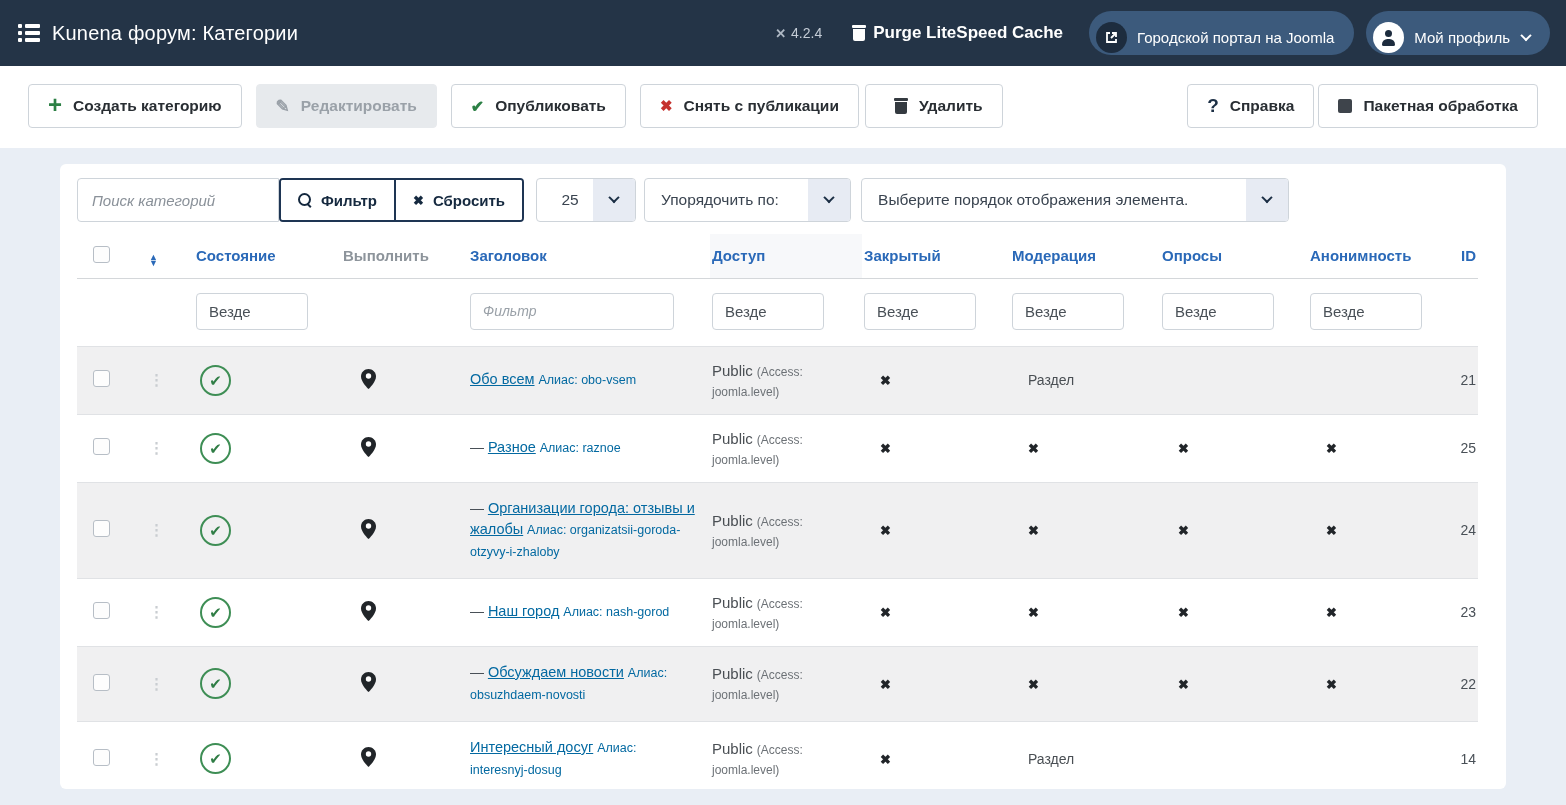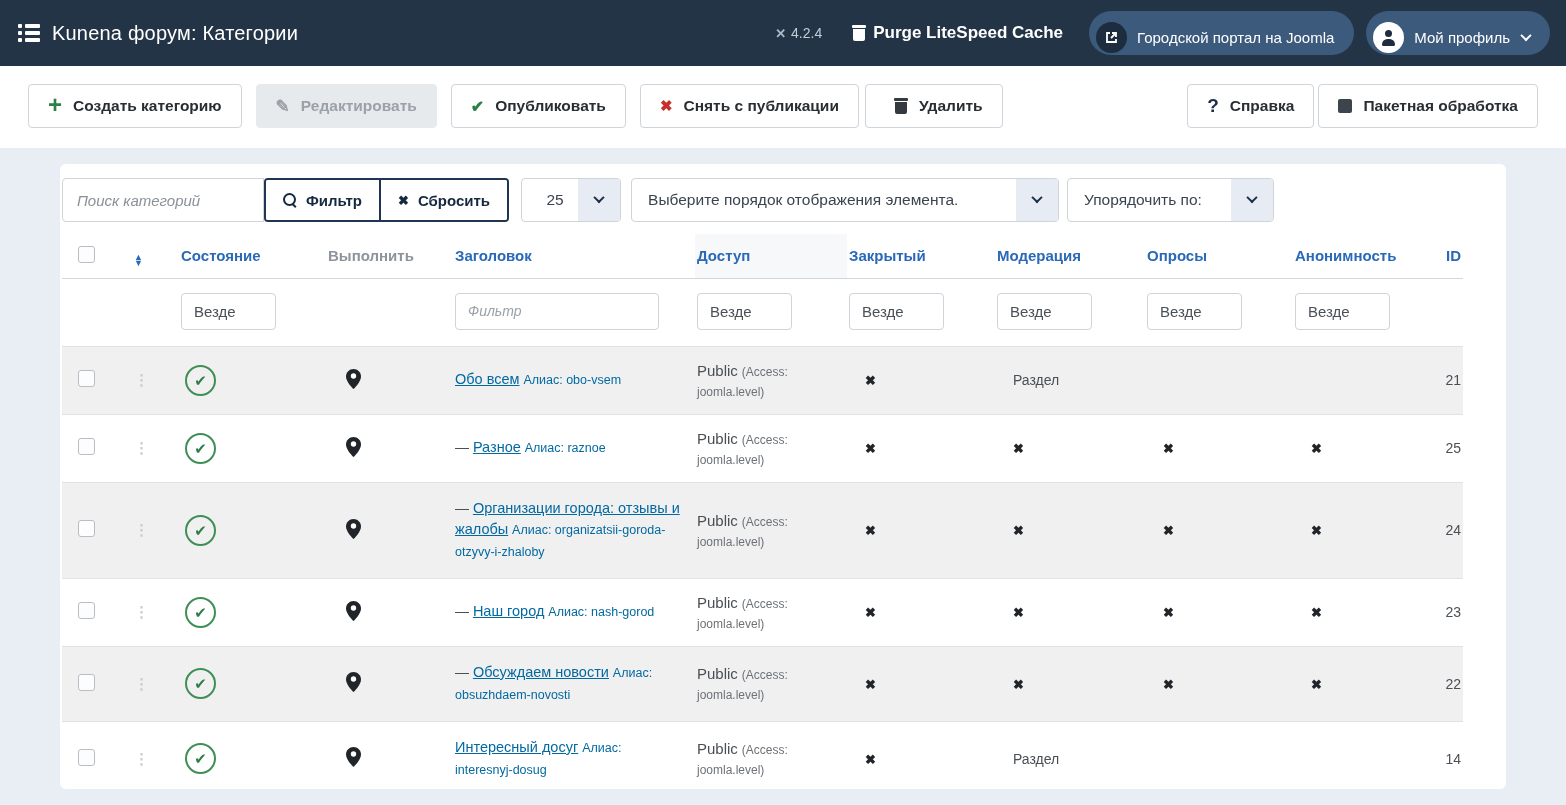--- a/index.html
+++ b/index.html
@@ -42,21 +42,21 @@
   .btn.disabled { background:#e7eaed; border-color:#e7eaed; color:#9aa1a8; cursor:default; }
   .ic-plus { color:#2c8045; font-size:24px; font-weight:700; line-height:1; margin-top:-3px; }
   .ic-check { color:#2c8045; font-size:16px; }
   .ic-x { color:#c5302c; font-size:15px; }
   .ic-pencil { font-size:17px; color:#9aa1a8; }
   .ic-question { color:#1c2f45; font-size:19px; font-weight:700; }
   .ic-square { width:14px; height:14px; background:#3e444b; border-radius:2px; }
 
   
   .page { padding:16px 60px 0; }
-  .card { background:#fff; border-radius:6px; padding:14px 2px 0; height:625px; overflow:hidden; }
+  .card { background:#fff; border-radius:6px; padding:14px 17px 0; height:625px; overflow:hidden; }
 
   
   .filterbar { display:flex; align-items:stretch; margin-bottom:12px; }
   .search-input { width:202px; height:44px; border:1px solid #ced4da; border-radius:4px 0 0 4px; padding:0 14px; font-size:15px; font-family:inherit; color:#495057; }
   .search-input::placeholder { color:#8a9199; font-style:italic; }
   .fgroup { display:flex; border:2px solid #1e3553; border-radius:4px; overflow:hidden; background:#fff; }
   .fgroup-btn { display:flex; align-items:center; gap:9px; padding:0 17px; background:#fff; border:none; font-size:15px; font-weight:700; color:#15293f; cursor:pointer; font-family:inherit; }
   .fgroup-btn + .fgroup-btn { border-left:2px solid #1e3553; }
   .mag { position:relative; width:14px; height:14px; }
   .mag::before { content:""; position:absolute; top:0; left:0; width:9px; height:9px; border:2px solid #15293f; border-radius:50%; }
@@ -73,21 +73,21 @@
   .sel-sort .sel-label { flex:1; }
 
   
   table.cats { border-collapse:collapse; table-layout:fixed; width:1401px; }
   th, td { text-align:left; vertical-align:middle; padding:0 14px 0 2px; }
   .head-row th { height:44px; border-bottom:1px solid #d4d7da; font-size:15px; font-weight:700; white-space:nowrap; }
   .head-row .th-link { color:#2a69b8; text-decoration:none; cursor:pointer; }
   .head-row .th-muted { color:#8d949b; }
   .head-row th.hl { background:#f7f8fa; }
   .filter-cells td { padding-top:14px; padding-bottom:16px; }
-  .fsel { width:95px; height:37px; border:1px solid #ced4da; border-radius:4px; display:flex; align-items:center; padding:0 12px; font-size:15px; color:#495057; background:#fff; cursor:pointer; }
+  .fsel { width:112px; height:37px; border:1px solid #ced4da; border-radius:4px; display:flex; align-items:center; padding:0 12px; font-size:15px; color:#495057; background:#fff; cursor:pointer; }
   .finput { width:204px; height:37px; border:1px solid #ced4da; border-radius:4px; padding:0 12px; font-size:14px; font-family:inherit; color:#495057; }
   .finput::placeholder { color:#9aa1a8; font-style:italic; }
   tbody tr.cat-row { border-top:1px solid #e0e2e5; }
   tbody tr.striped { background:#f0f0f1; }
   tbody td { padding-top:15px; padding-bottom:15px; font-size:14px; color:#495057; }
   .cb { display:inline-block; width:17px; height:17px; border:1px solid #b7bec6; border-radius:3px; background:#fdfdfd; cursor:pointer; }
   .col-check { padding-left:16px; }
   .grip { color:#c9cdd1; font-size:15px; font-weight:700; letter-spacing:0; cursor:grab; }
   .state-ok { display:inline-flex; width:31px; height:31px; border:2px solid #3e8e55; border-radius:50%; align-items:center; justify-content:center; cursor:pointer; }
   .state-ok .tick { color:#2f7d45; font-size:15px; line-height:1; }
@@ -206,28 +206,28 @@
           <span style="color:#15293f;font-weight:700;font-size:13px;">✖</span>
           <span>Сбросить</span>
         </button>
       </span>
       <span class="sel sel-limit">
         <span class="sel-label">25</span>
         <span class="sel-caret">
             <span class="chev"></span>
           </span>
       </span>
-      <span class="sel sel-order">
-        <span class="sel-label">Выберите порядок отображения элемента.</span>
+      <span class="sel sel-sort">
+        <span class="sel-label">Упорядочить по:</span>
         <span class="sel-caret">
             <span class="chev"></span>
           </span>
       </span>
-      <span class="sel sel-sort">
-        <span class="sel-label">Упорядочить по:</span>
+      <span class="sel sel-order">
+        <span class="sel-label">Выберите порядок отображения элемента.</span>
         <span class="sel-caret">
             <span class="chev"></span>
           </span>
       </span>
     </div>
 
     <table class="cats">
       <colgroup>
         <col style="width:70px">
           <col style="width:47px">

